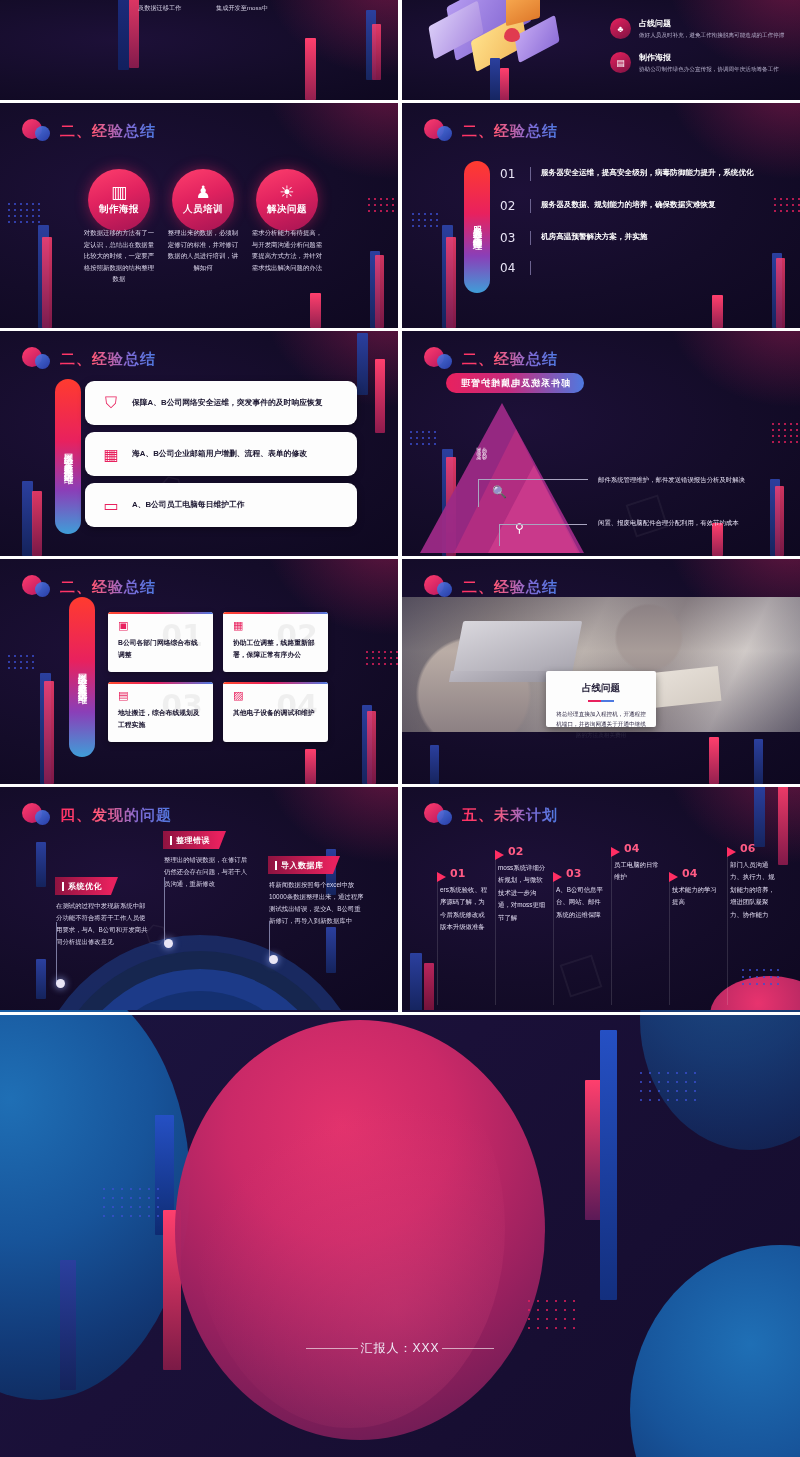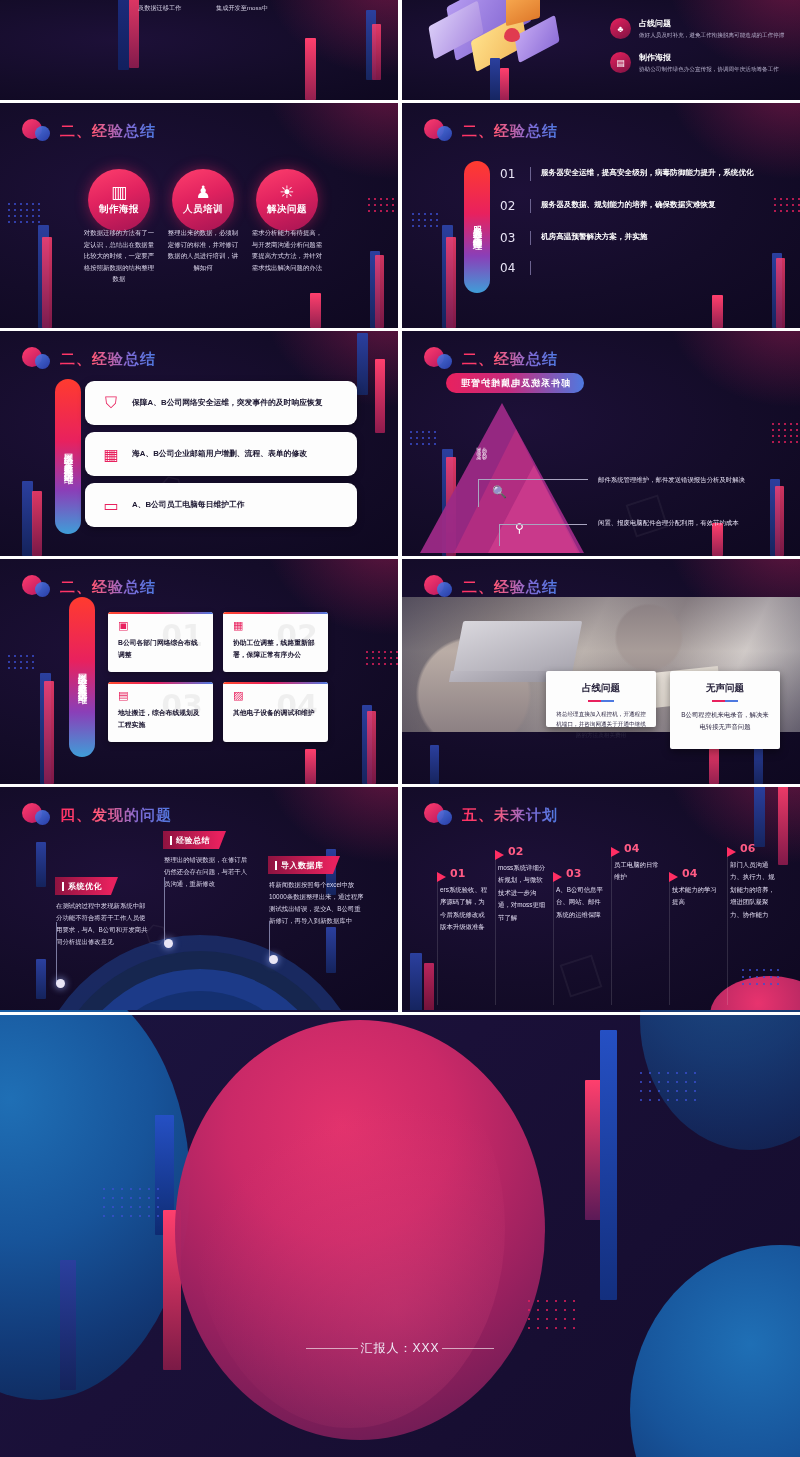--- a/index.html
+++ b/index.html
@@ -641,25 +641,20 @@
 
     <div class="bar" style="left:307px;top:178px;width:10px;height:47px;background:linear-gradient(180deg,#ff3f6d,#93204f);"></div>
     <div class="bar" style="left:352px;top:180px;width:9px;height:45px;background:linear-gradient(180deg,#2b3f9e,#16245e);"></div>
     <div class="bar" style="left:28px;top:186px;width:9px;height:39px;background:linear-gradient(180deg,#2b3f9e,#16245e);"></div>
 
     <div class="pcard" style="left:144px;top:112px;width:110px;height:56px;">
       <div class="h">占线问题</div>
       <div class="rule"></div>
       <div class="d" style="font-size:5.6px;">将总经理直接加入程控机，开通程控机端口，并咨询网通关于开通中继线路的方法及相关费用</div>
     </div>
-    <div class="pcard" style="left:268px;top:112px;width:110px;height:78px;">
-      <div class="h">无声问题</div>
-      <div class="rule"></div>
-      <div class="d">B公司程控机来电录音，解决来电转接无声音问题</div>
-    </div>
   </div>
 
   <div class="slide dark" style="left:0;top:787px;width:398px;height:225px;">
     <div class="glowTR"></div>
     <div class="shead">
       <div class="sheadBalls">
         <div class="ballA"></div>
           <div class="ballB"></div>
       </div>
       <div class="stitle">四、发现的问题</div>
@@ -681,21 +676,21 @@
     <div class="ptag" style="left:55px;top:90px;">
       <div class="bx"></div>
         <div class="tt">系统优化</div>
     </div>
     <div class="ptxt" style="left:56px;top:113px;width:92px;">在测试的过程中发现新系统中部分功能不符合将若干工作人员使用要求，与A、B公司和开发商共同分析提出修改意见</div>
     <div class="pline" style="left:56px;top:135px;height:62px;"></div>
     <div class="pdot" style="left:56px;top:192px;"></div>
 
     <div class="ptag" style="left:163px;top:44px;">
       <div class="bx"></div>
-        <div class="tt">经验总结</div>
+        <div class="tt">整理错误</div>
     </div>
     <div class="ptxt" style="left:164px;top:67px;width:88px;">整理出的错误数据，在修订后仍然还会存在问题，与若干人员沟通，重新修改</div>
     <div class="pline" style="left:164px;top:90px;height:66px;"></div>
     <div class="pdot" style="left:164px;top:152px;"></div>
 
     <div class="ptag" style="left:268px;top:69px;">
       <div class="bx"></div>
         <div class="tt">导入数据库</div>
     </div>
     <div class="ptxt" style="left:269px;top:92px;width:96px;">将新闻数据按照每个excel中放10000条数据整理出来，通过程序测试找出错误，提交A、B公司重新修订，再导入到新数据库中</div>

